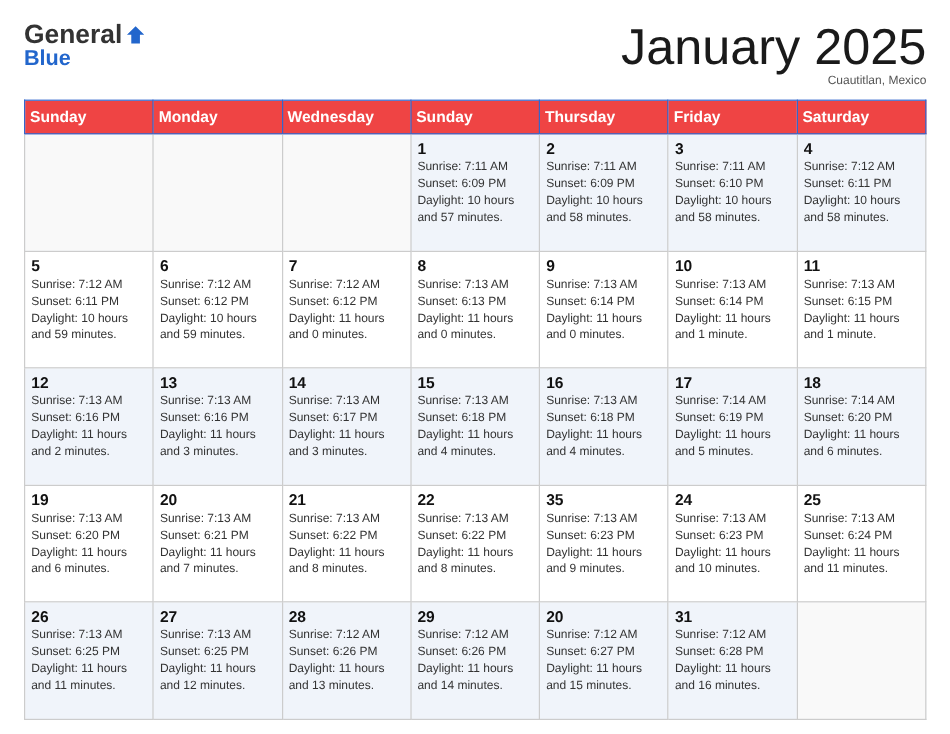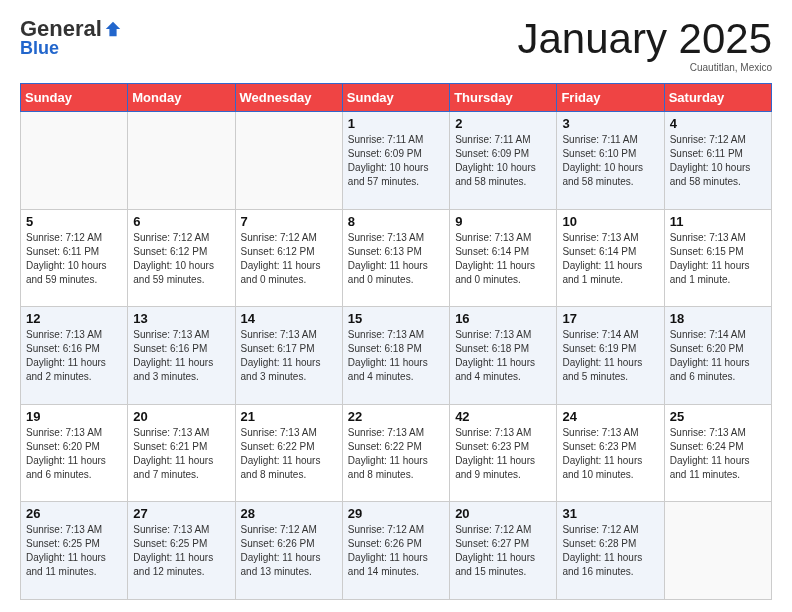--- a/index.html
+++ b/index.html
@@ -298,21 +298,21 @@
 and 8 minutes.</div>
           </td>
           <td>
             <span class="day-number">22</span>
             <div class="day-info" style="white-space: pre-line;">Sunrise: 7:13 AM
 Sunset: 6:22 PM
 Daylight: 11 hours
 and 8 minutes.</div>
           </td>
           <td>
-            <span class="day-number">42</span>
+            <span class="day-number">35</span>
             <div class="day-info" style="white-space: pre-line;">Sunrise: 7:13 AM
 Sunset: 6:23 PM
 Daylight: 11 hours
 and 9 minutes.</div>
           </td>
           <td>
             <span class="day-number">24</span>
             <div class="day-info" style="white-space: pre-line;">Sunrise: 7:13 AM
 Sunset: 6:23 PM
 Daylight: 11 hours

